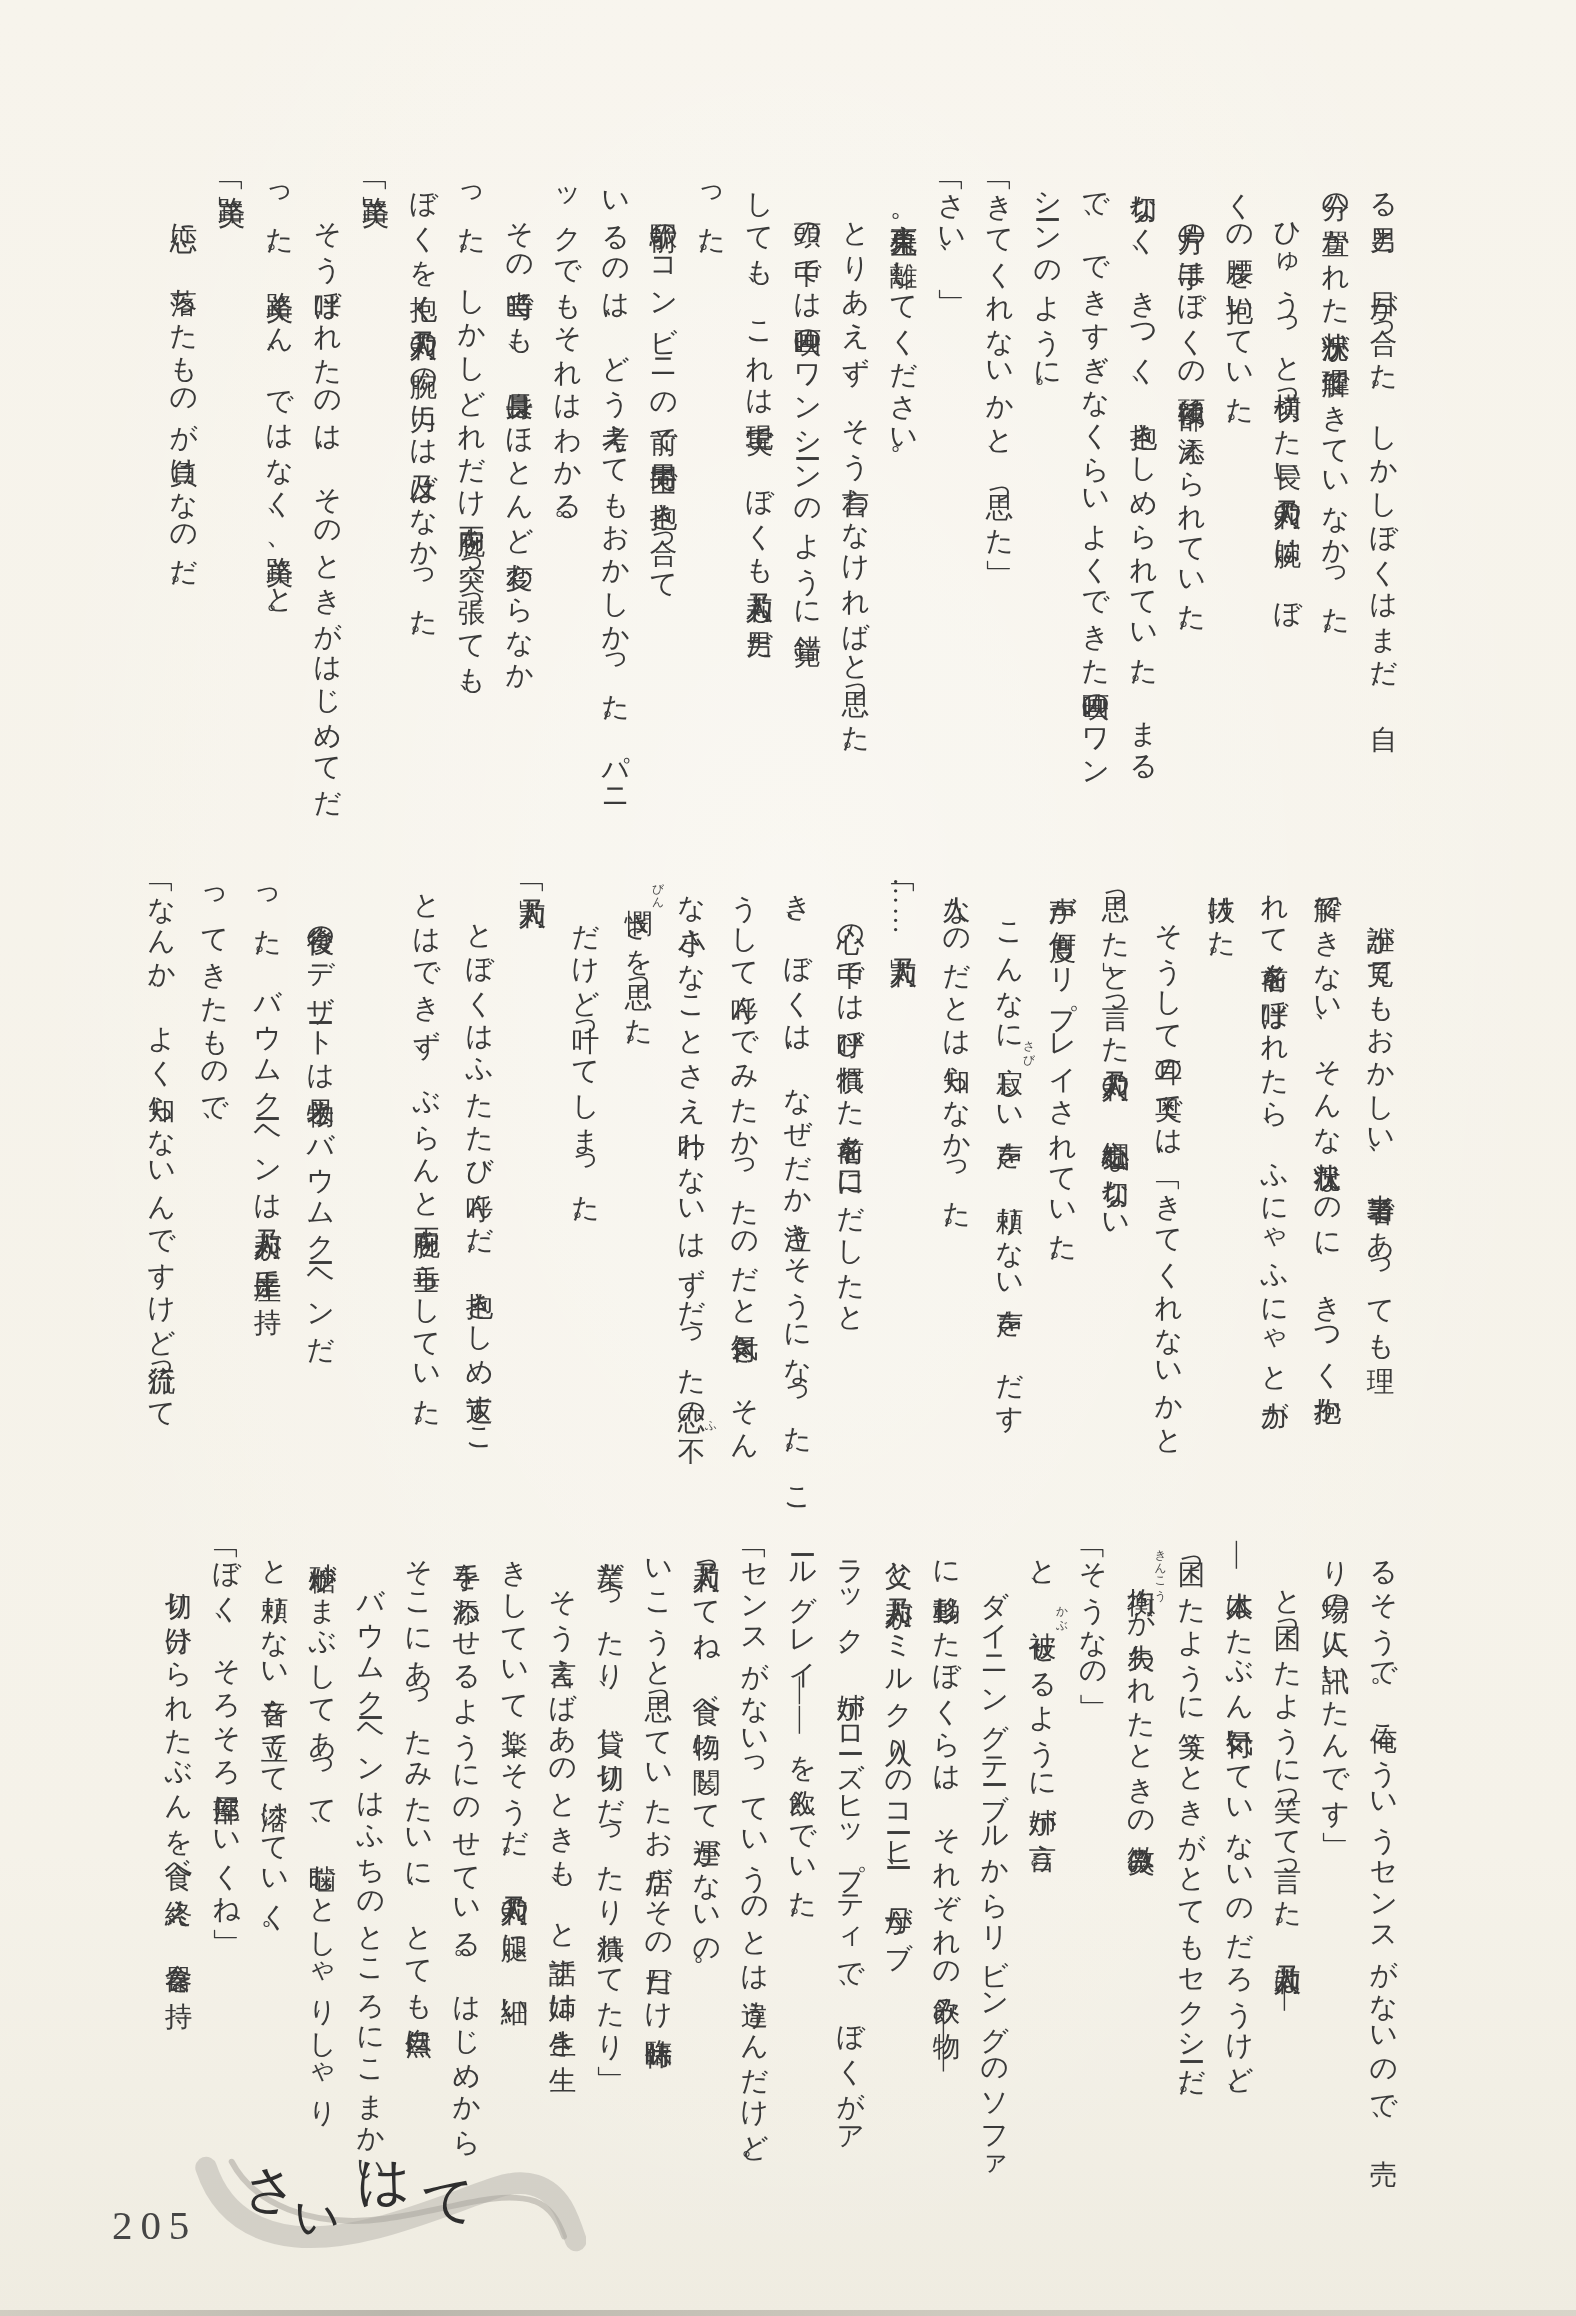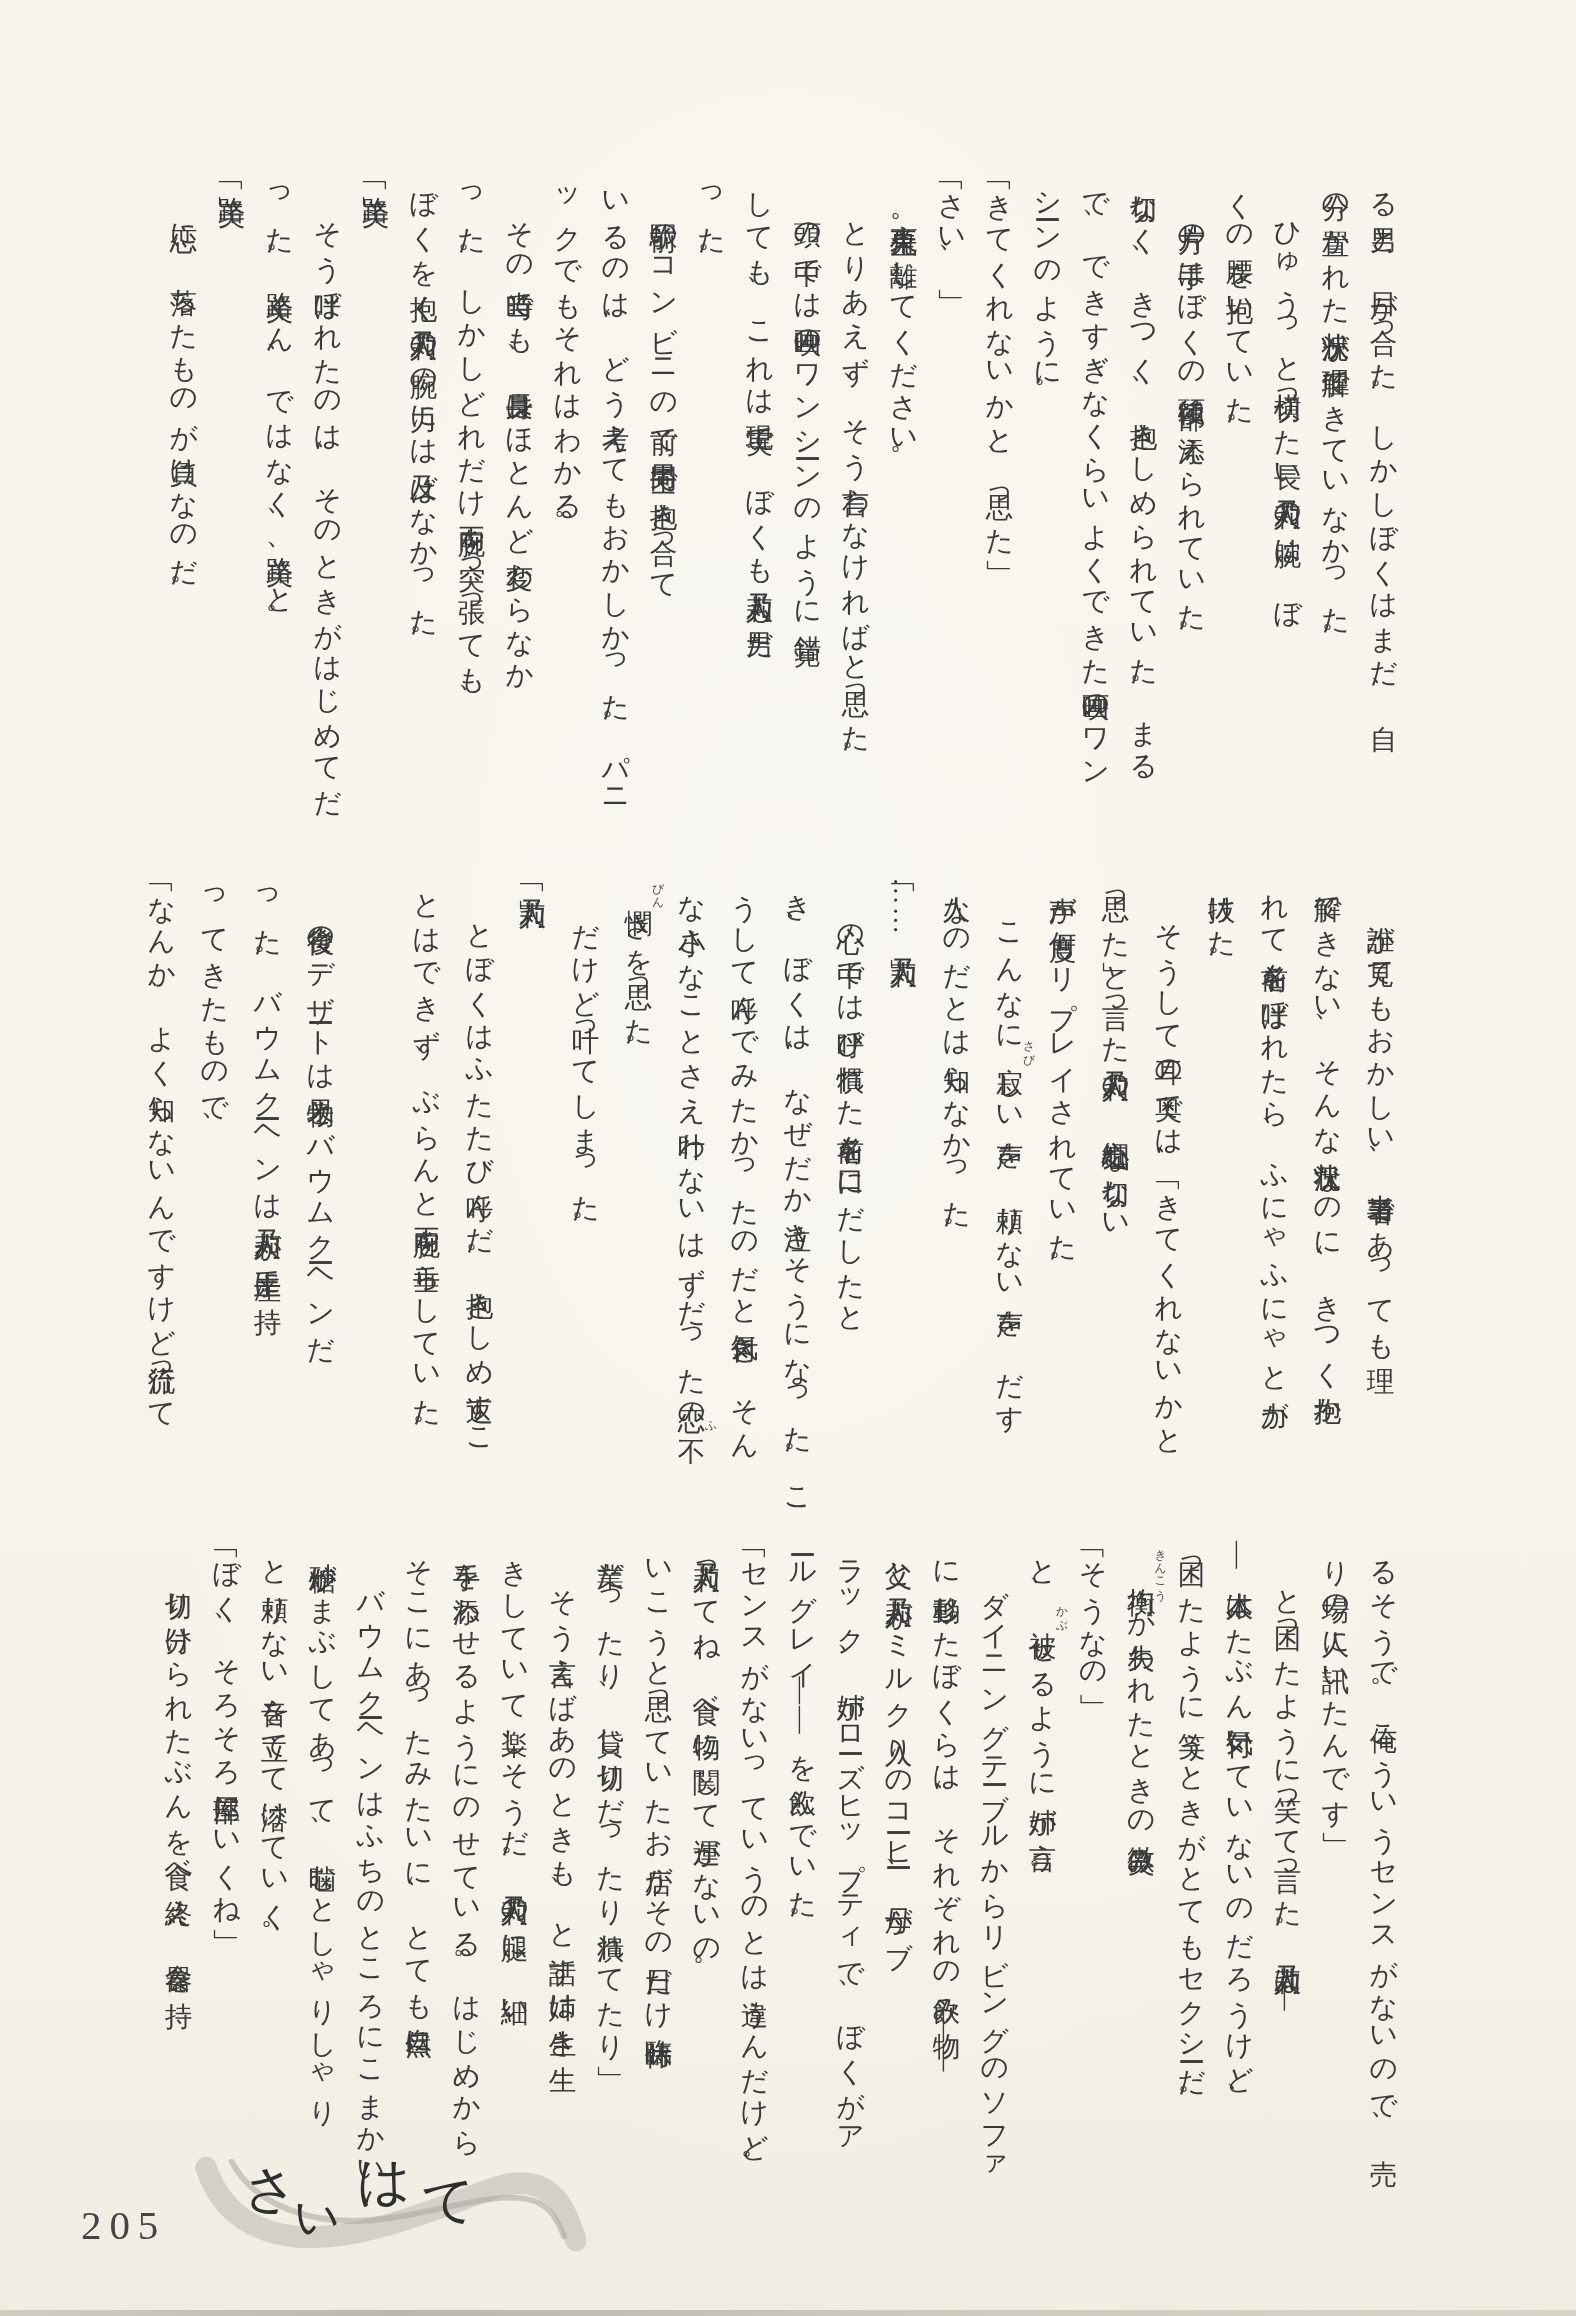--- a/index.html
+++ b/index.html
@@ -32,21 +32,21 @@
   .band-top{top:173px;line-height:48px;}
   .band-middle{top:875px;line-height:53px;}
   .band-bottom{top:1541px;line-height:48px;}
   .band .col{margin:0;white-space:nowrap;}
   ruby{ruby-align:center;}
   rt{font-size:11.8px;letter-spacing:0;color:#4a4a4a;}
 
   
   .page-number{
     position:absolute;
-    left:81px;top:2201px;
+    left:112px;top:2201px;
     font-size:41px;
     letter-spacing:7.9px;
     color:#454545;
   }
   .chapter-footer{
     position:absolute;
     left:192px;top:2138px;
     width:414px;height:128px;
   }
   .brush-swoosh{

